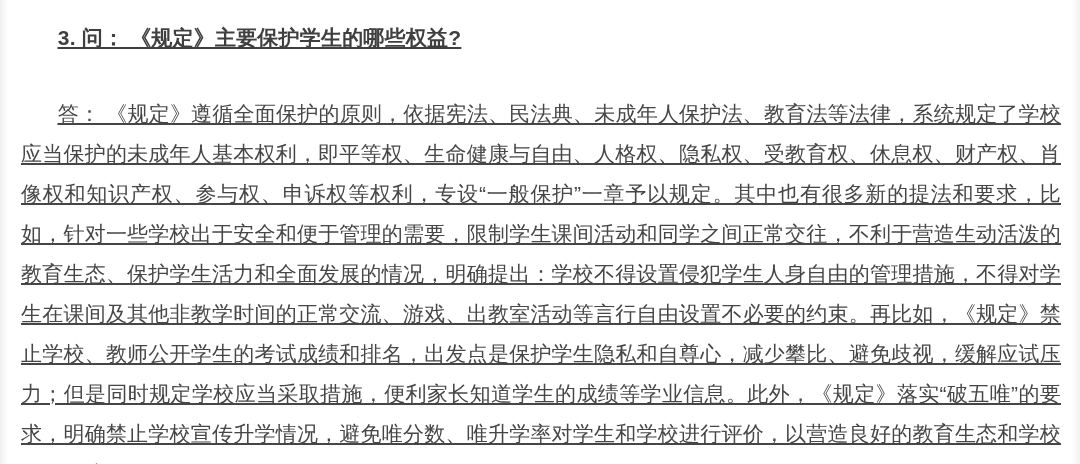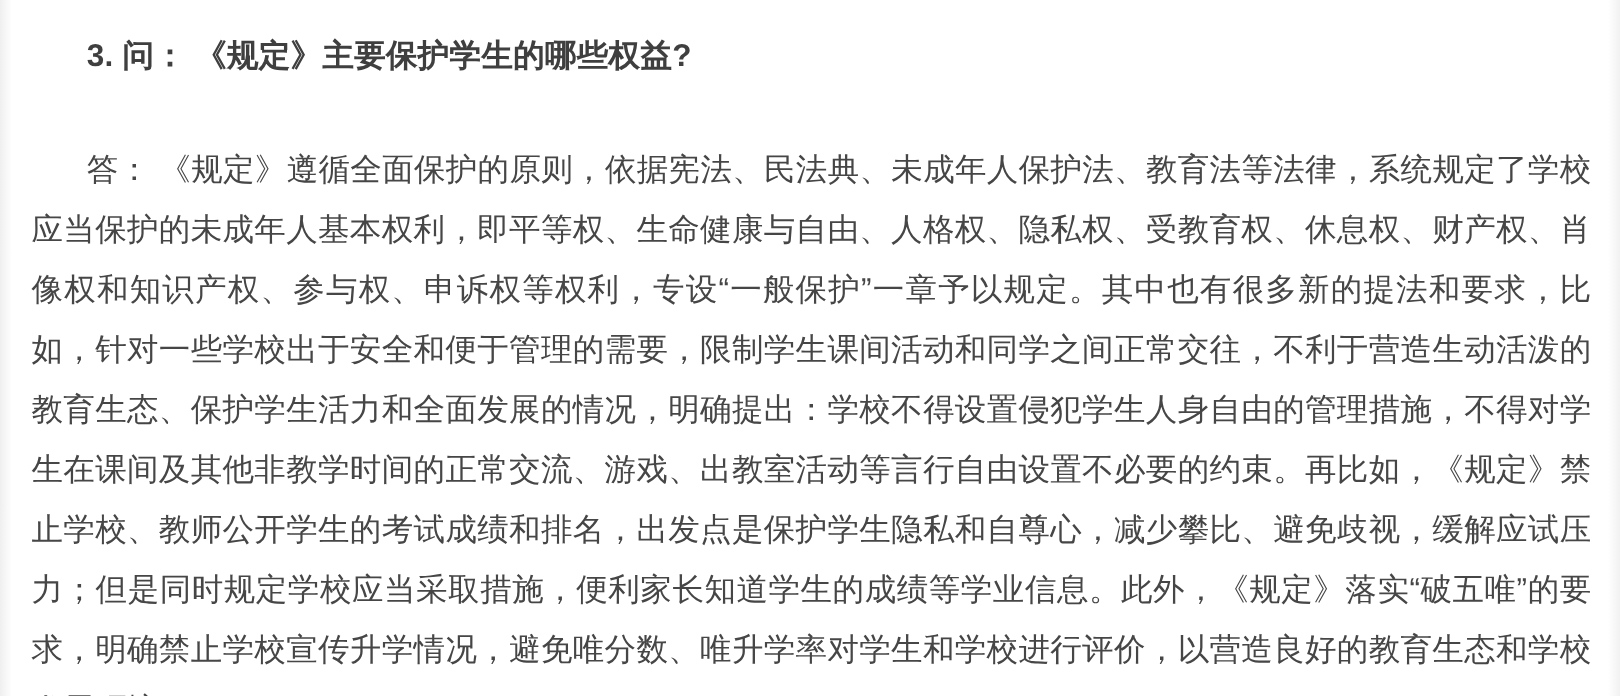--- a/index.html
+++ b/index.html
@@ -1,15 +1,15 @@
 <!DOCTYPE html>
 <html><head>
 <meta charset="utf-8">
 <style>
-  * { margin: 0; padding: 0; box-sizing: border-box; }
+  * { margin: 0; padding: 0; box-sizing: border-box; text-decoration: underline; }
   html, body {
     font-family: "Liberation Sans", "DejaVu Sans", sans-serif;
   }
   .page {
     position: relative;
     width: 1080px;
     height: 464px;
     background: #ffffff;
     overflow: hidden;
   }

